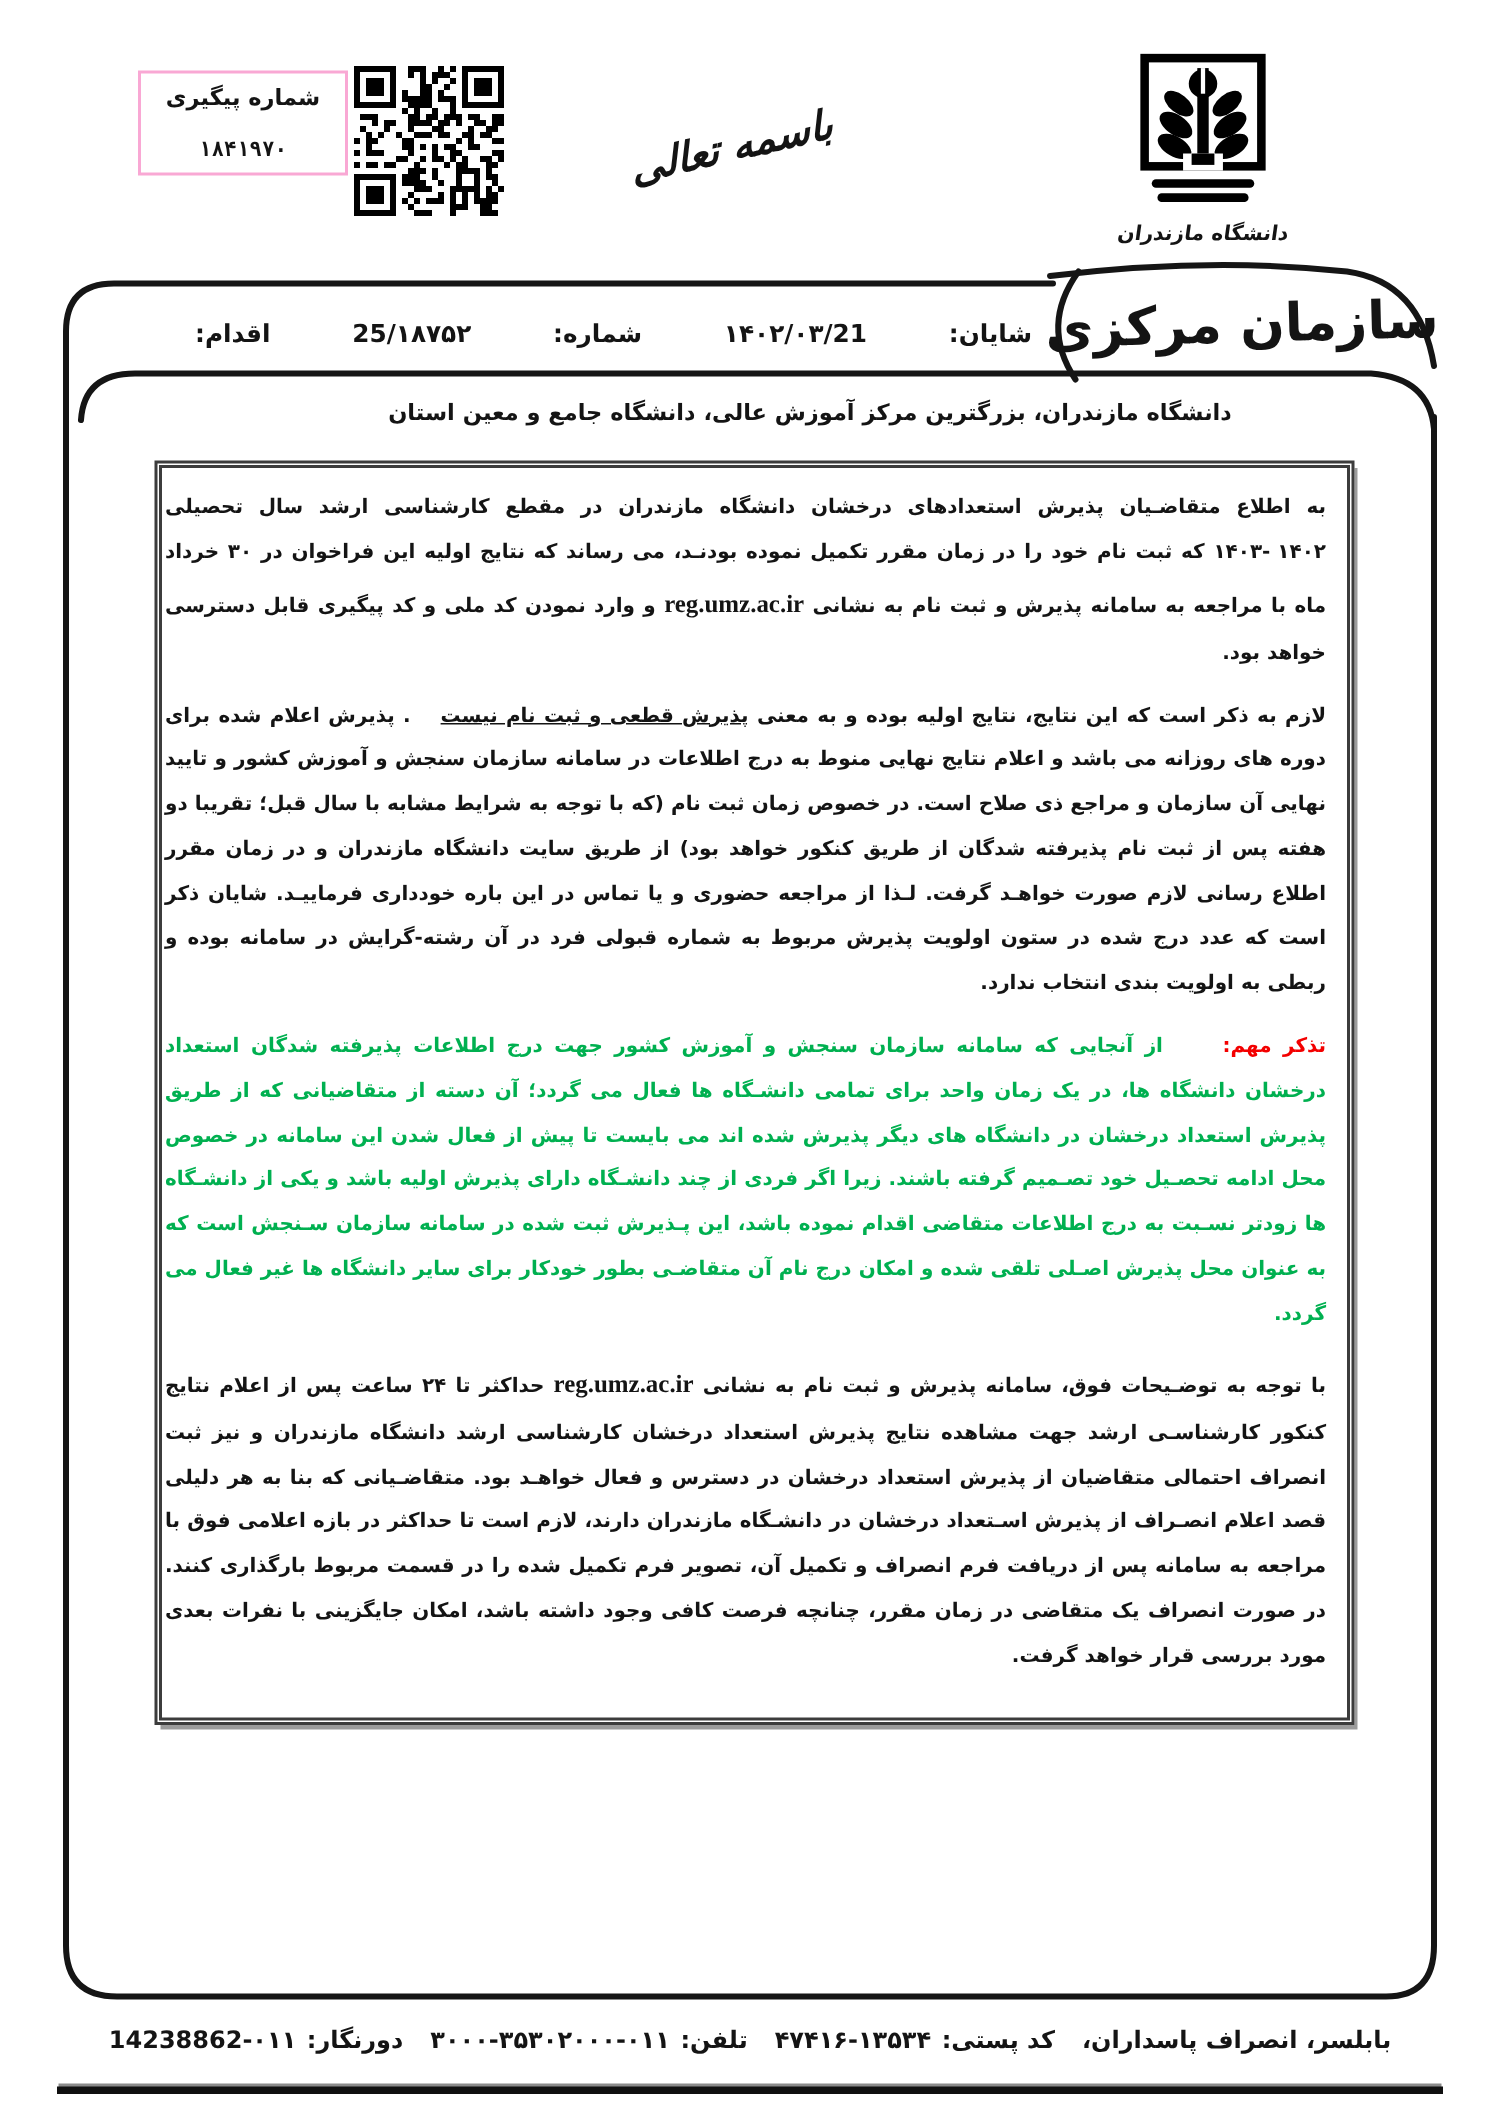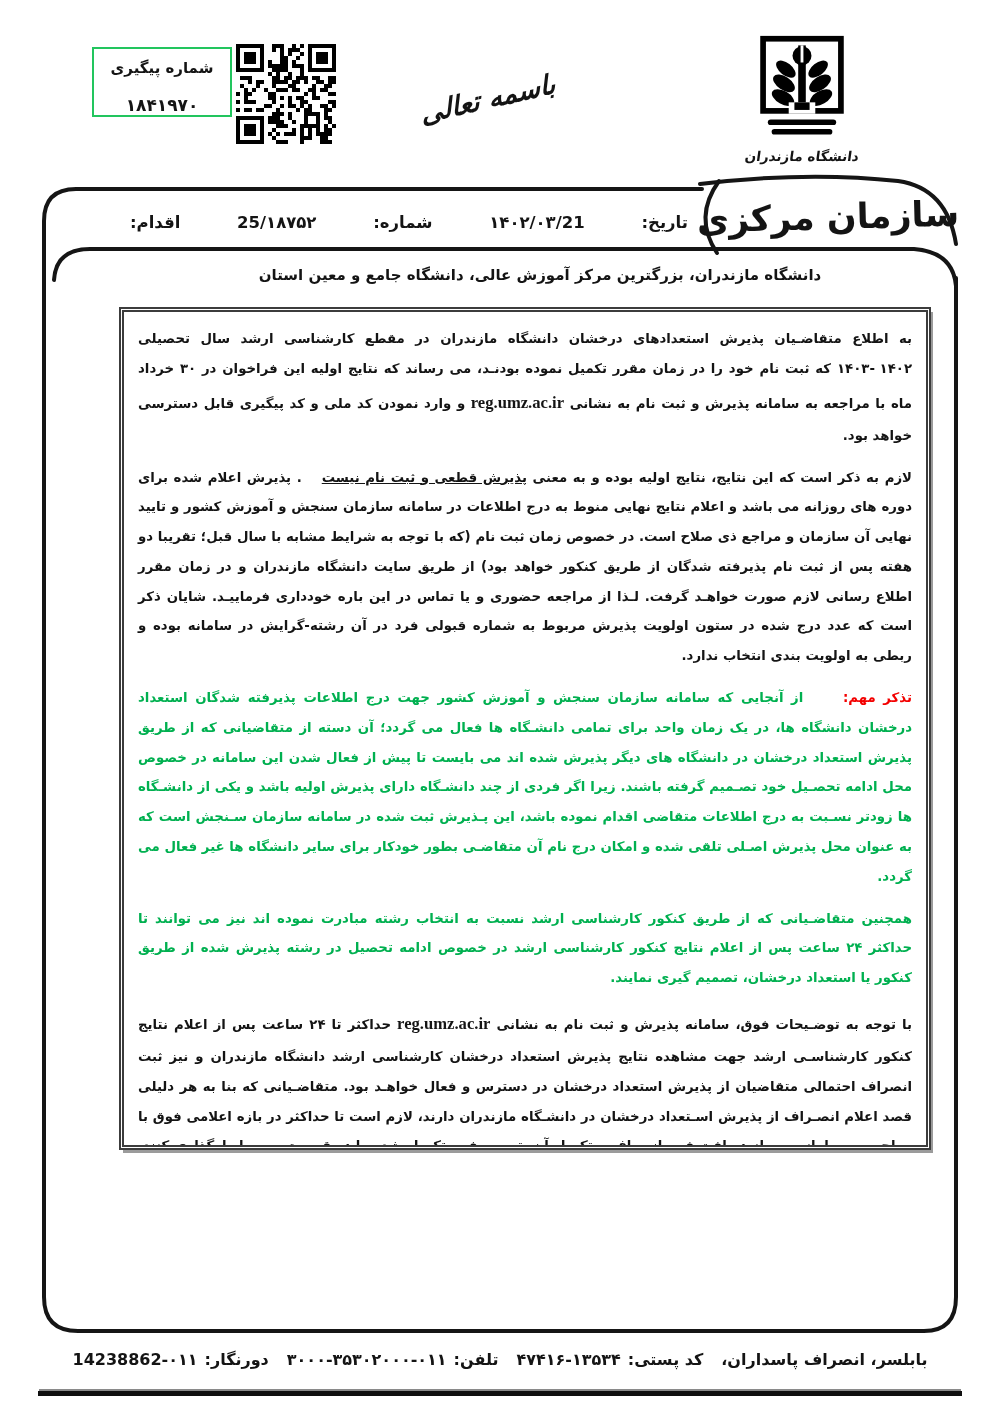--- a/index.html
+++ b/index.html
@@ -4,26 +4,26 @@
 <style>
   html,body{margin:0;padding:0;background:#ffffff;}
   .page{
     position:relative;width:1000px;height:1416px;background:#fff;
     font-family:"DejaVu Sans",sans-serif;color:var(--ink,#141414);
     overflow:hidden;direction:rtl;
   }
   .abs{position:absolute;}
   
   .tracking-box{
-    left:92px;top:47px;width:136px;height:66px;border:2px solid #22c55e;
-    display:flex;flex-direction:column;align-items:center;justify-content:flex-end;
+    left:92px;top:47px;width:136px;height:66px;border:2px solid #f9a8d4;
+    display:flex;flex-direction:column;align-items:center;justify-content:center;
     gap:18px;font-weight:bold;
   }
   .tracking-box .lbl{font-size:15px;}
-  .tracking-box .val{font-size:17px;}
+  .tracking-box .val{font-size:14px;font-family:Liberation Mono, monospace;}
   .qr{left:236px;top:44px;width:100px;height:100px;}
   .bismillah{
     left:398px;top:58px;width:180px;height:80px;
     display:flex;align-items:center;justify-content:center;
     font-size:27px;font-weight:bold;font-style:italic;
     transform:rotate(-13deg) skewX(-6deg);
   }
   .logo{left:742px;top:34px;width:120px;text-align:center;}
   .logo svg{display:block;margin:0 auto;}
   .logo .caption{font-size:13.5px;font-weight:bold;margin-top:2px;transform:skewX(-8deg);}
@@ -41,23 +41,23 @@
     display:flex;direction:rtl;align-items:center;justify-content:space-between;
     font-size:16.5px;font-weight:bold;
   }
   .num{direction:ltr;unicode-bidi:bidi-override;display:inline-block;}
   .subtitle{
     left:0;top:266px;width:100%;text-align:center;
     font-size:15px;font-weight:bold;margin-left:40px;
   }
   
   .notice-box{
-    left:119px;top:307px;width:774px;height:821px;
+    left:103px;top:307px;width:774px;height:821px;
     border:5px double #3c3c3c;box-shadow:3px 4px 0 -1px #9b9b9b;
-    padding:12px 14px 0 14px;overflow:hidden;background:#fff;
+    padding:12px 14px 0 2px;overflow:hidden;background:#fff;
   }
   .para{
     margin:0 0 12px 0;font-size:13.3px;font-weight:bold;line-height:2.24;
     text-align:justify;direction:rtl;
   }
   .para.green{color:var(--green,#00b050);}
   .notice-label{color:var(--red,#f30000);margin-left:32px;}
   .emph{text-decoration:underline;margin-left:20px;}
   .latin{
     font-family:"Liberation Serif","DejaVu Serif",serif;font-weight:bold;
@@ -323,21 +323,21 @@
       <path d="M702 189 H76 Q44 189 44 221 V1297 Q44 1331 78 1331 H924 Q956 1331 956 1297 V278"></path>
       <path d="M54 280 Q56 249 90 249 H914 Q953 252 956 286"></path>
       <path d="M719 181 Q693 217 717 253"></path>
       <path d="M700 184 Q806 171 898 181 Q947 188 956 244"></path>
     </g>
   </svg>
 
   <div class="abs org-badge">سازمان مرکزی</div>
 
   <div class="abs header-fields">
-    <span>تاریخ:</span>
+    <span>شایان:</span>
     <span class="num">۱۴۰۲/۰۳/21</span>
     <span>شماره:</span>
     <span class="num">25/۱۸۷۵۲</span>
     <span>اقدام:</span>
   </div>
 
   <div class="abs subtitle">دانشگاه مازندران، بزرگترین مرکز آموزش عالی، دانشگاه جامع و معین استان</div>
 
   <div class="abs notice-box">
 
@@ -346,21 +346,20 @@
     </p>
 
     <p class="para">
       <span>لازم به ذکر است که این نتایج، نتایج اولیه بوده و به معنی </span><span class="emph">پذیرش قطعی و ثبت نام نیست</span><span>. پذیرش اعلام شده برای دوره های روزانه می باشد و اعلام نتایج نهایی منوط به درج اطلاعات در سامانه سازمان سنجش و آموزش کشور و تایید نهایی آن سازمان و مراجع ذی صلاح است. در خصوص زمان ثبت نام (که با توجه به شرایط مشابه با سال قبل؛ تقریبا دو هفته پس از ثبت نام پذیرفته شدگان از طریق کنکور خواهد بود) از طریق سایت دانشگاه مازندران و در زمان مقرر اطلاع رسانی لازم صورت خواهـد گرفت. لـذا از مراجعه حضوری و یا تماس در این باره خودداری فرماییـد. شایان ذکر است که عدد درج شده در ستون اولویت پذیرش مربوط به شماره قبولی فرد در آن رشته-گرایش در سامانه بوده و ربطی به اولویت بندی انتخاب ندارد.</span>
     </p>
 
     <p class="para green">
       <span class="notice-label">تذکر مهم:</span><span> از آنجایی که سامانه سازمان سنجش و آموزش کشور جهت درج اطلاعات پذیرفته شدگان استعداد درخشان دانشگاه ها، در یک زمان واحد برای تمامی دانشـگاه ها فعال می گردد؛ آن دسته از متقاضیانی که از طریق پذیرش استعداد درخشان در دانشگاه های دیگر پذیرش شده اند می بایست تا پیش از فعال شدن این سامانه در خصوص محل ادامه تحصـیل خود تصـمیم گرفته باشند. زیرا اگر فردی از چند دانشـگاه دارای پذیرش اولیه باشد و یکی از دانشـگاه ها زودتر نسـبت به درج اطلاعات متقاضی اقدام نموده باشد، این پـذیرش ثبت شده در سامانه سازمان سـنجش است که به عنوان محل پذیرش اصـلی تلقی شده و امکان درج نام آن متقاضـی بطور خودکار برای سایر دانشگاه ها غیر فعال می گردد.</span>
     </p>
 
-    <p class="para green">همچنین متقاضـیانی که از طریق کنکور کارشناسی ارشد نسبت به انتخاب رشته مبادرت نموده اند نیز می توانند تا حداکثر ۲۴ ساعت پس از اعلام نتایج کنکور کارشناسی ارشد در خصوص ادامه تحصیل در رشته پذیرش شده از طریق کنکور یا استعداد درخشان، تصمیم گیری نمایند.</p>
 
     <p class="para">
       <span>با توجه به توضـیحات فوق، سامانه پذیرش و ثبت نام به نشانی </span><span class="latin">reg.umz.ac.ir</span><span> حداکثر تا ۲۴ ساعت پس از اعلام نتایج کنکور کارشناسـی ارشد جهت مشاهده نتایج پذیرش استعداد درخشان کارشناسی ارشد دانشگاه مازندران و نیز ثبت انصراف احتمالی متقاضیان از پذیرش استعداد درخشان در دسترس و فعال خواهـد بود. متقاضـیانی که بنا به هر دلیلی قصد اعلام انصـراف از پذیرش اسـتعداد درخشان در دانشـگاه مازندران دارند، لازم است تا حداکثر در بازه اعلامی فوق با مراجعه به سامانه پس از دریافت فرم انصراف و تکمیل آن، تصویر فرم تکمیل شده را در قسمت مربوط بارگذاری کنند. در صورت انصراف یک متقاضی در زمان مقرر، چنانچه فرصت کافی وجود داشته باشد، امکان جایگزینی با نفرات بعدی مورد بررسی قرار خواهد گرفت.</span>
     </p>
 
   </div>
 
   <div class="abs footer">
     <span>بابلسر، انصراف پاسداران،</span>
     <span class="group">

